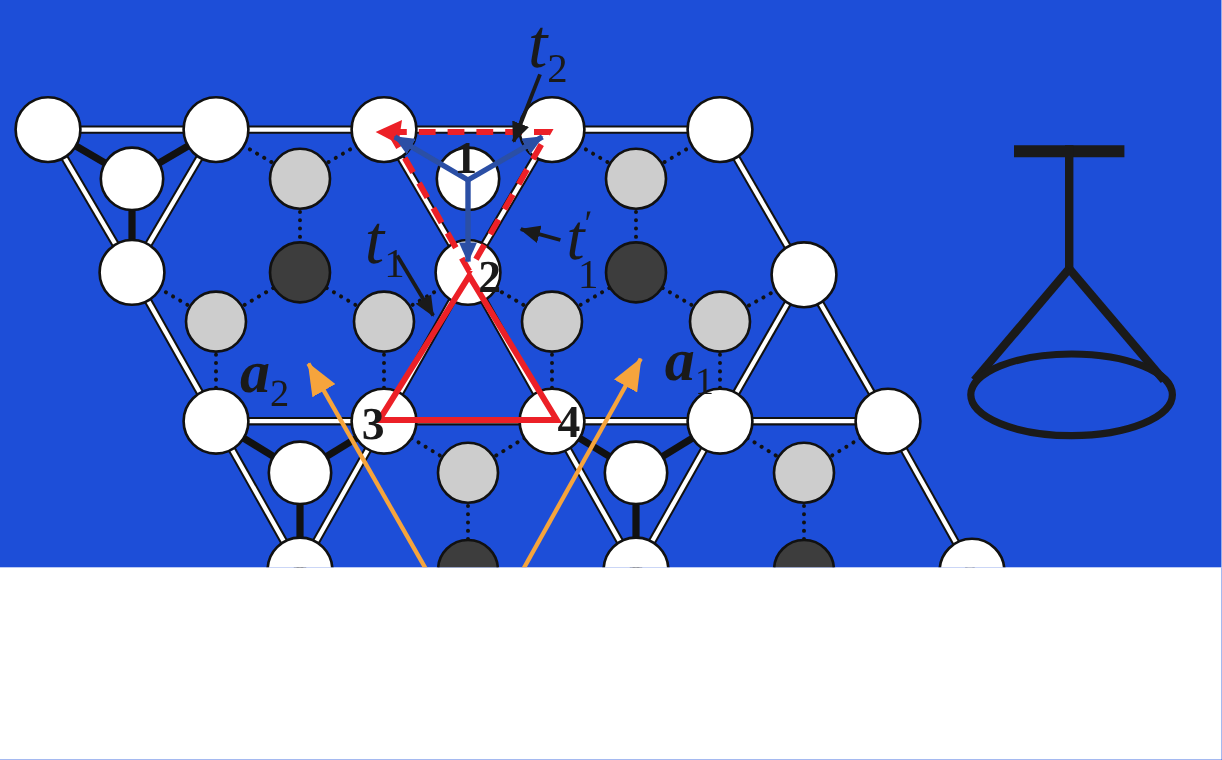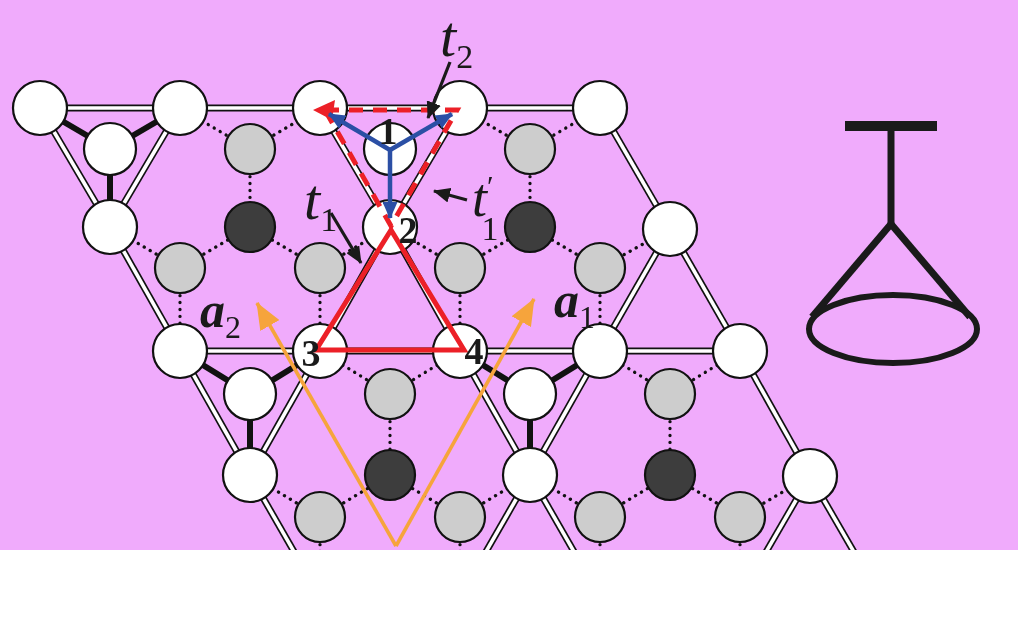--- a/index.html
+++ b/index.html
@@ -1,17 +1,17 @@
 <!DOCTYPE html>
 <html><head>
 <meta charset="utf-8">
 <title>Lattice structure figure</title>
 <style>
   html,body{margin:0;padding:0;background:#ffffff;}
-  #stage{position:relative;width:1018px;height:550px;background:#f0abfc;overflow:hidden;
+  #stage{position:relative;width:1018px;height:473px;background:#1d4ed8;overflow:hidden;
          font-family:"Liberation Serif", serif;}
   svg{position:absolute;left:0;top:0;}
 </style>
 </head>
 <body>
 
 <div id="stage">
   <svg id="fig" width="1018" height="633" viewBox="0 0 1018 633">
       <defs>
         <marker id="ahO" markerUnits="userSpaceOnUse" markerWidth="27" markerHeight="22" refX="26" refY="11" orient="auto">

